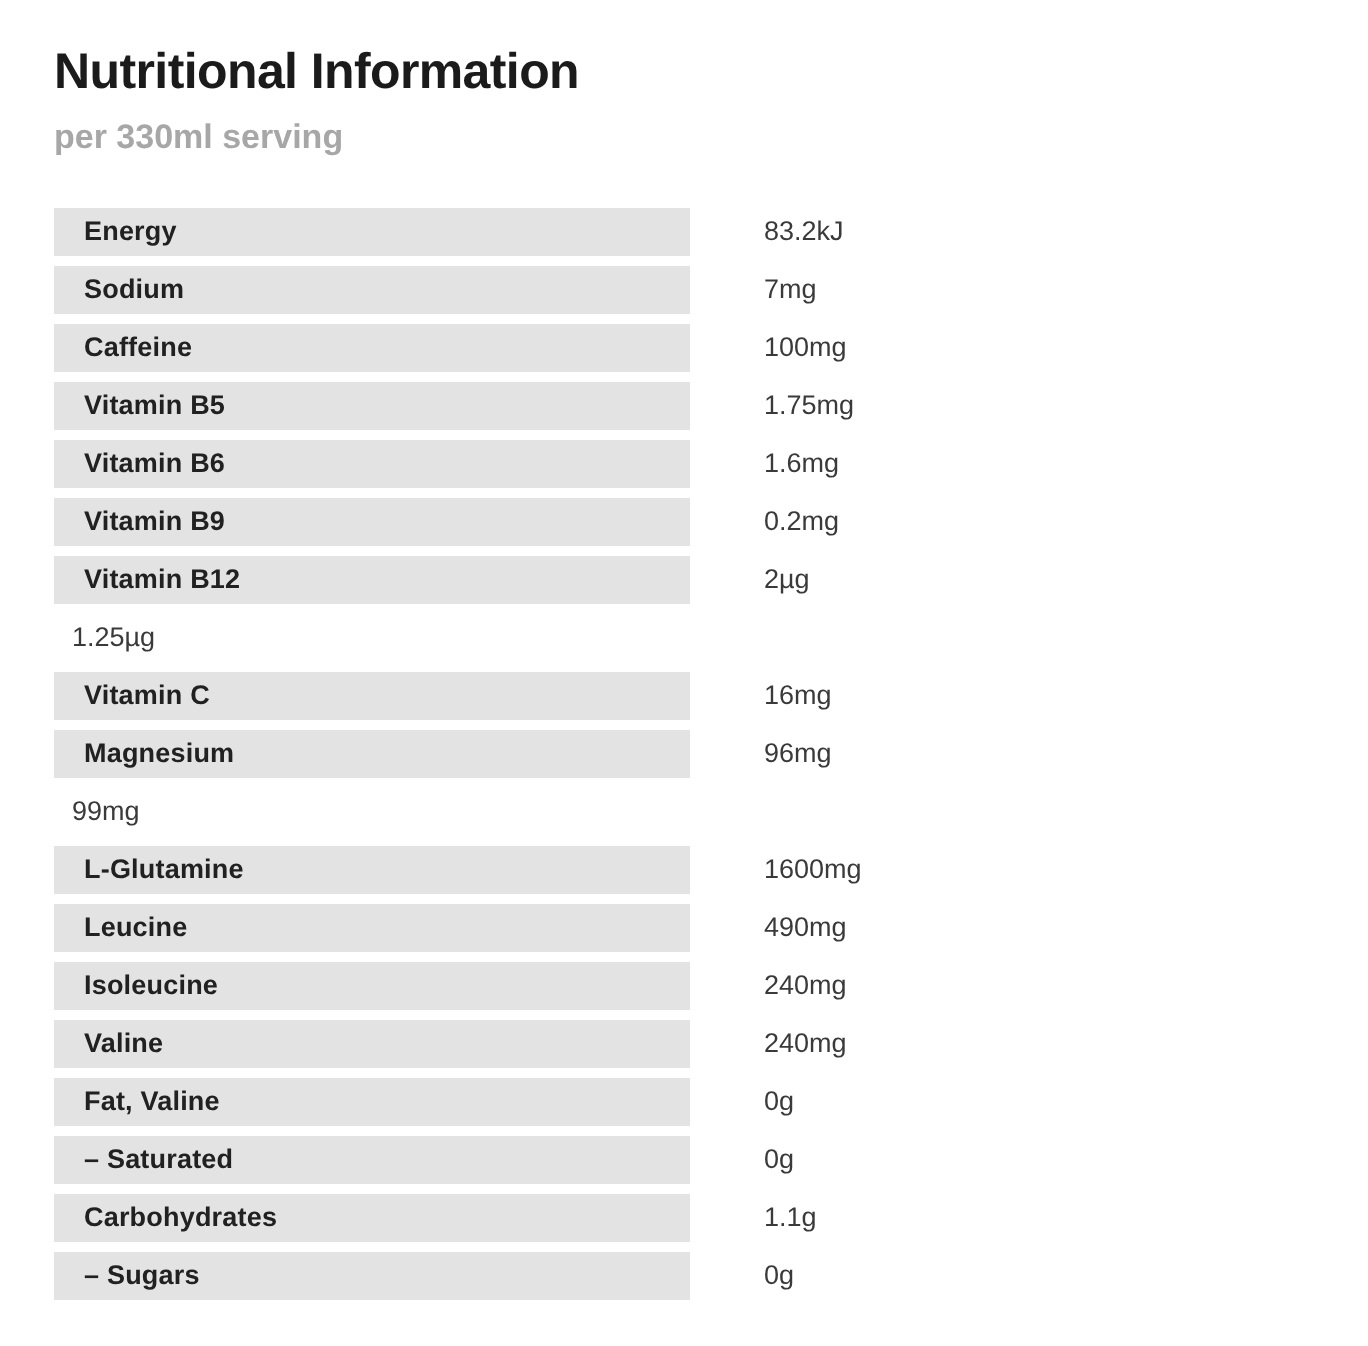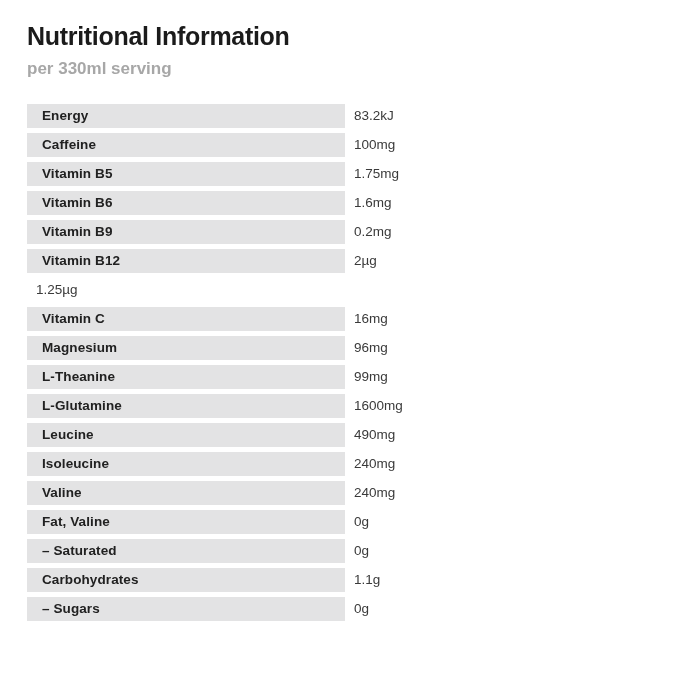--- a/index.html
+++ b/index.html
@@ -37,20 +37,21 @@
   }
   .nutrition-table {
     margin-top: 25px;
     width: 420px;
   }
   .row {
     display: flex;
     align-items: center;
     height: 24px;
     margin-bottom: 5px;
+    gap: 28px;
   }
   .row-label {
     width: 303px;
     height: 24px;
     line-height: 24px;
     background: #e3e3e4;
     padding-left: 15px;
     font-size: 13.5px;
     font-weight: 700;
     color: #212121;
@@ -76,20 +77,24 @@
     <h1 class="title">Nutritional Information</h1>
 
     <p class="subtitle">per 330ml serving</p>
 
     <div class="nutrition-table">
   <div class="row">
     <div class="row-label">Energy</div>
     <div class="row-value">83.2kJ</div>
   </div>
 
+  <div class="row">
+    <div class="row-label">Sodium</div>
+    <div class="row-value">7mg</div>
+  </div>
 
   <div class="row">
     <div class="row-label">Caffeine</div>
     <div class="row-value">100mg</div>
   </div>
 
   <div class="row">
     <div class="row-label">Vitamin B5</div>
     <div class="row-value">1.75mg</div>
   </div>
@@ -117,21 +122,20 @@
     <div class="row-label">Vitamin C</div>
     <div class="row-value">16mg</div>
   </div>
 
   <div class="row">
     <div class="row-label">Magnesium</div>
     <div class="row-value">96mg</div>
   </div>
 
   <div class="row">
-    <div class="row-label">L-Theanine</div>
     <div class="row-value">99mg</div>
   </div>
 
   <div class="row">
     <div class="row-label">L-Glutamine</div>
     <div class="row-value">1600mg</div>
   </div>
 
   <div class="row">
     <div class="row-label">Leucine</div>

